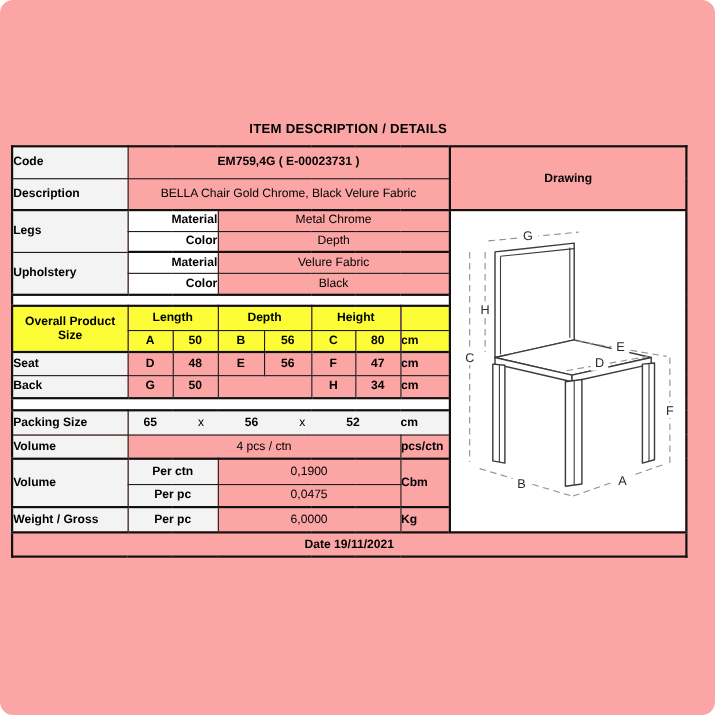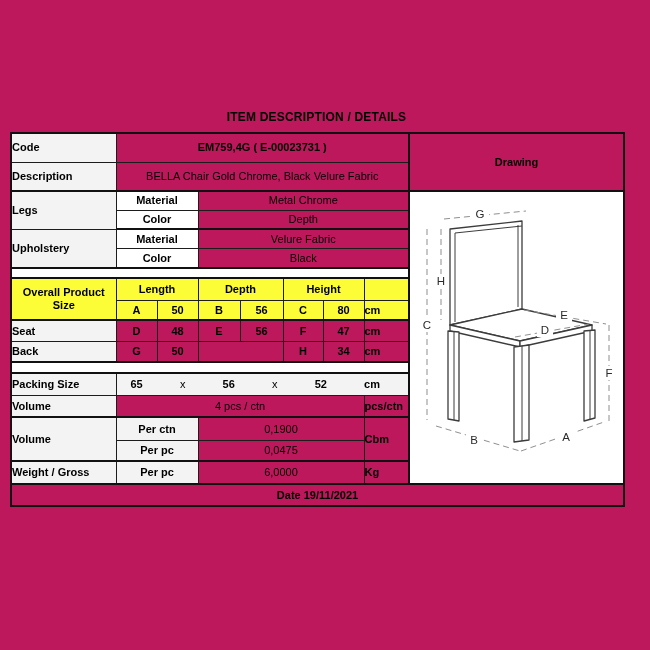--- a/index.html
+++ b/index.html
@@ -1,34 +1,34 @@
 <!DOCTYPE html>
 <html><head>
 <meta charset="utf-8">
 <style>
   html,body { margin:0; padding:0; background:#ffffff; }
   .page {
-    position:relative; width:650px; height:650px; background:#be185d;
-    font-family:"Liberation Sans", sans-serif; color:#000;
+    position:relative; width:650px; height:650px; background:#fca5a5;
+    font-family:"Liberation Sans", sans-serif; color:#000;border-radius:12px;
   }
   .doc-title {
     position:absolute; top:110px; left:10px; width:613px;
     text-align:center; font-size:12px; font-weight:bold; letter-spacing:0.2px;
   }
   table.spec {
     position:absolute; top:132px; left:10px; width:613px;
     border-collapse:collapse; table-layout:fixed;
     border:2px solid #111;
   }
   table.spec td {
     border:1px solid #1c1c1c; padding:0; font-size:11px;
     vertical-align:middle; overflow:hidden; line-height:1.15;
   }
   .lbl   { text-align:left; padding-left:5px; font-weight:bold; background:#f3f3f3;margin-top:44px; }
-  .sublbl{ text-align:center; padding-left:5px; font-weight:bold; background:#ffffff; }
+  .sublbl{ text-align:right; padding-left:5px; font-weight:bold; background:#ffffff; }
   .ctr   { text-align:center; }
   .b     { font-weight:bold;margin-top:20px; }
   .unit  { text-align:left; padding-left:3px; font-weight:bold; }
   .gray  { background:#f3f3f3; }
   .yellow{ background:#fdfd37; }
   .b2 { border-bottom:2px solid #111 !important; }
   .t2 { border-top:2px solid #111 !important; }
   .l2 { border-left:2px solid #111 !important;margin-top:16px; }
   .spacer { background:#ffffff; }
   .pack-vals {

